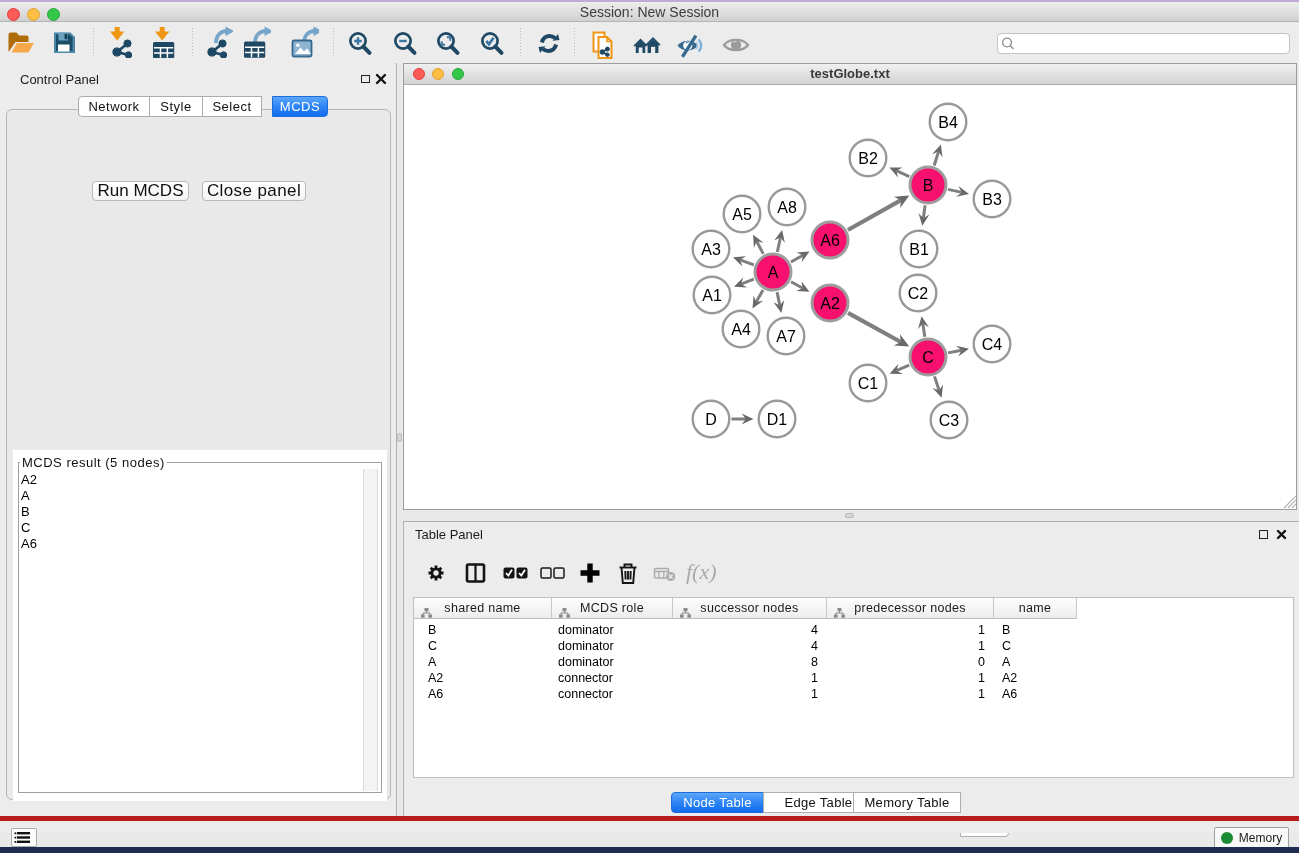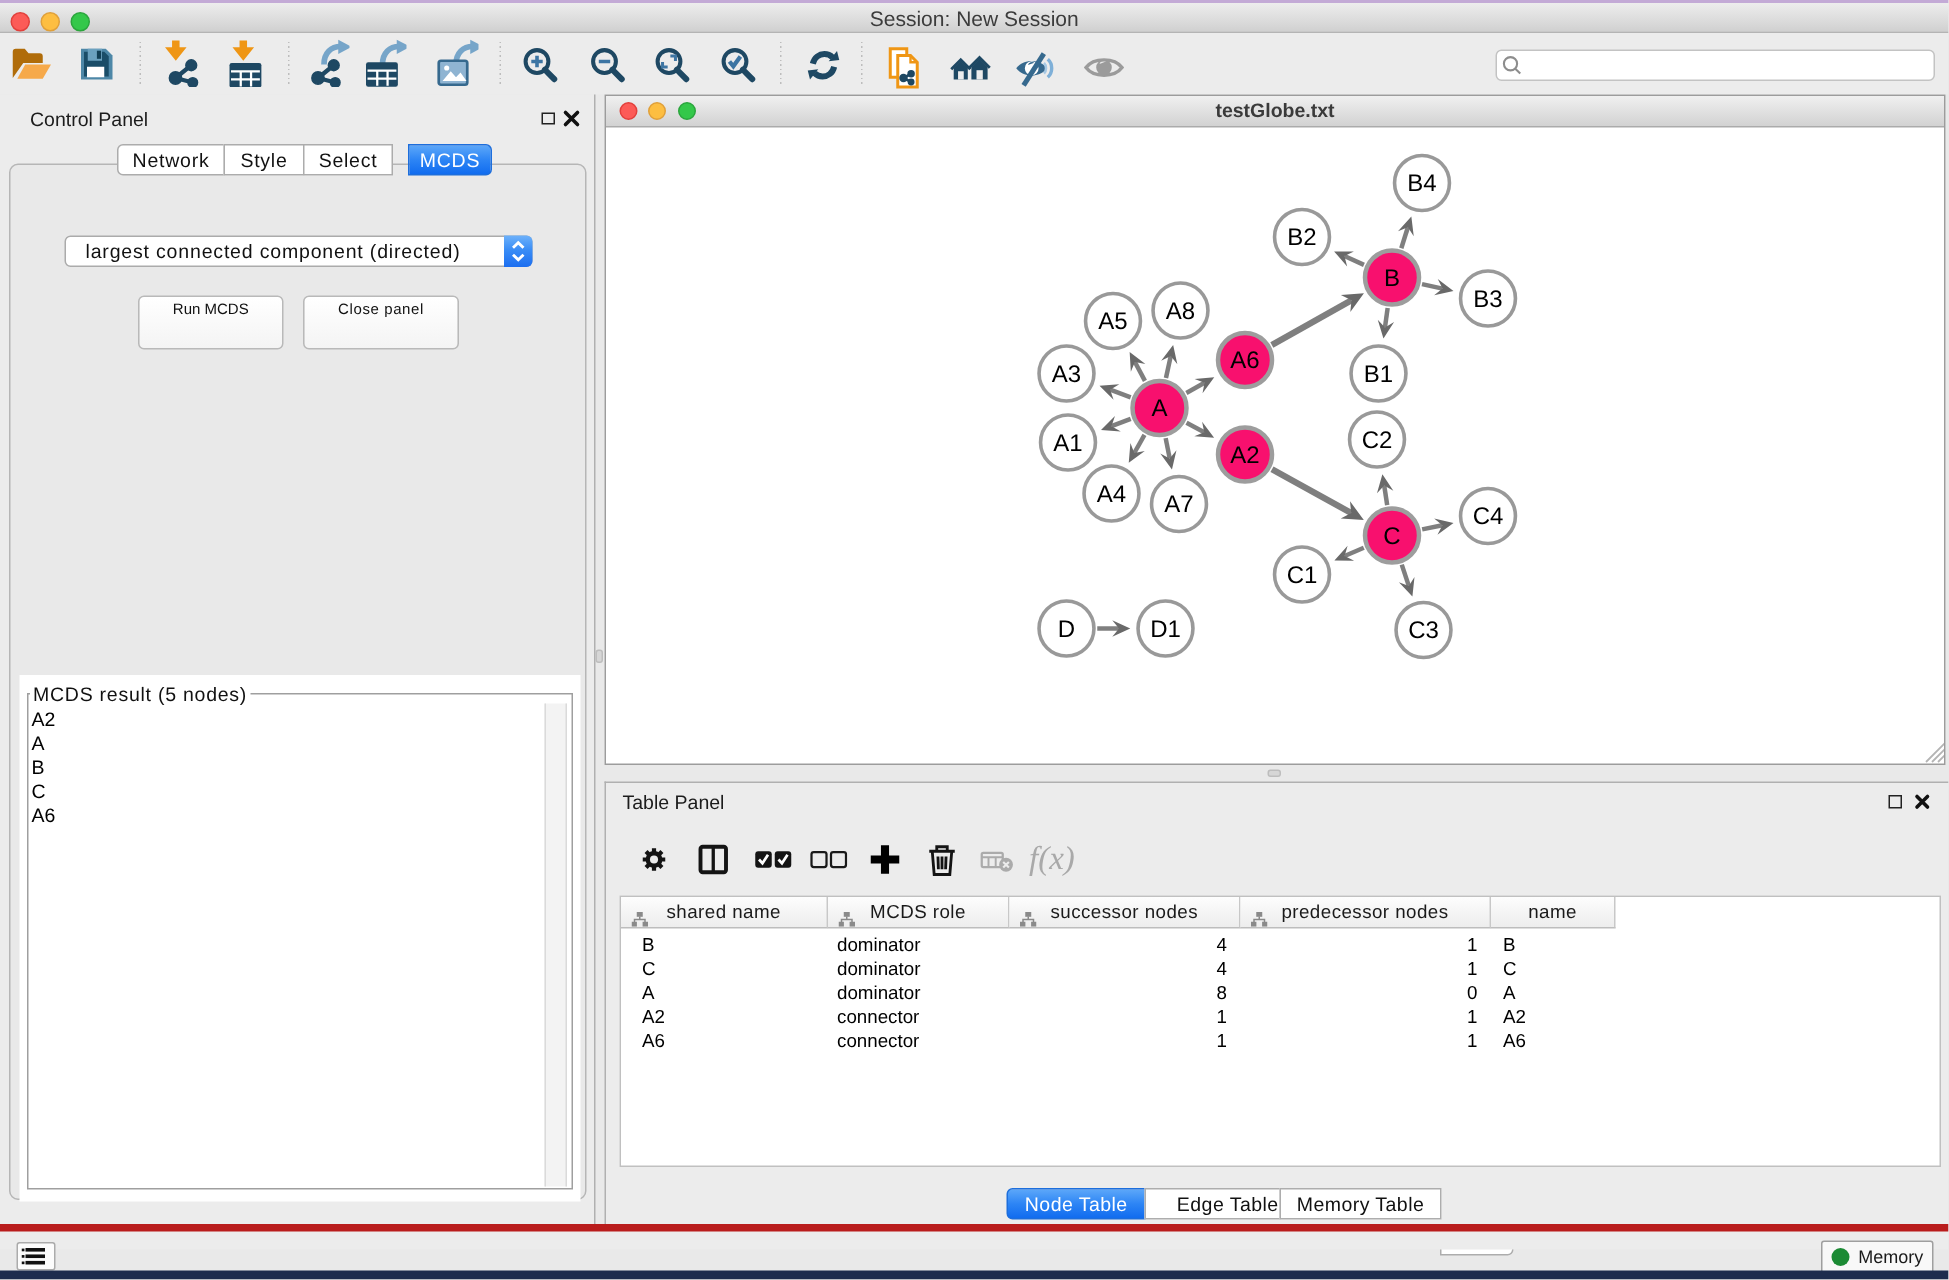--- a/index.html
+++ b/index.html
@@ -25,22 +25,22 @@
   .tab { position:absolute; top:0; height:21px; font-size:13px; letter-spacing:0.5px; text-align:center;
     line-height:20px; background:#fff; border:1px solid #acacac; color:#111; }
   #tabpanel { left:6px; top:46px; width:385px; height:691px; background:#e9e9e9;
     border:1px solid #b6b6b6; border-radius:6px; }
   #optlabel { top:71px; left:0; width:397px; text-align:center; font-size:13px; letter-spacing:0.8px; color:#111; }
   #selectbox { left:43px; top:94px; width:312px; height:21px; background:#fff;
     border:1px solid #ababab; border-radius:4px; font-size:13px; line-height:19px;
     padding-left:13px; letter-spacing:0.55px; color:#111; }
   #spinner { right:-1px; top:-1px; width:19px; height:21px; border-radius:0 4px 4px 0;
     background:linear-gradient(180deg,#6db1fa 0%,#3a8df6 45%,#1c6ef0 100%); }
-  .btn { position:absolute; top:134px; height:36px; background:linear-gradient(180deg,#ffffff,#f4f4f4);
-    border:1px solid #b9b9b9; border-radius:4px; font-size:10px; text-align:center;
+  .btn { position:absolute; top:118px; height:20px; background:linear-gradient(180deg,#ffffff,#f4f4f4);
+    border:1px solid #b9b9b9; border-radius:4px; font-size:17px; text-align:center;
     line-height:18px; color:#111; }
   #resultback { left:13px; top:387px; width:374px; height:351px; background:#fff; }
   #resultbox { left:18px; top:399px; width:364px; height:331px; border:1px solid #9f9f9f; }
   #resultlabel { left:20px; top:392px; background:#fff; padding:0 2px; font-size:13px; letter-spacing:0.5px; color:#111; }
   #resultlist { left:21px; top:409px; font-size:13px; color:#000; line-height:16px; }
   #scrolltrack { left:363px; top:406px; width:15px; height:322px; background:#f3f3f3;
     border-left:1px solid #dadada; border-right:1px solid #dadada; }
   #netwin { left:403px; top:63px; width:894px; height:447px; background:#fff;
     border:1px solid #9c9c9c; }
   #nw-title { left:0; top:0; width:100%; height:21px;
@@ -218,25 +218,20 @@
   <svg class="abs" style="left:375px;top:10px" width="12" height="12" viewBox="0 0 12 12">
       <path d="M2 2 L10 10 M10 2 L2 10" stroke="#111" stroke-width="2.4" stroke-linecap="round"></path>
     </svg>
   <div class="abs" id="cp-tabs">
     <div class="tab" style="left:0;width:72px;border-radius:4px 0 0 4px;">Network</div>
     <div class="tab" style="left:71px;width:54px;">Style</div>
     <div class="tab" style="left:124px;width:60px;">Select</div>
     <div class="tab" style="left:194px;width:56px;border-radius:0 4px 4px 0;border-color:#1d6edc;background:linear-gradient(180deg,#5ca7f9 0%,#2d85f5 50%,#116cef 100%);color:#fff;">MCDS</div>
   </div>
   <div class="abs" id="tabpanel"></div>
-  <div class="abs" id="selectbox">largest connected component (directed)
-    <div class="abs" id="spinner"><svg width="19" height="21" viewBox="0 0 19 21">
-          <path d="M6 8.2 L9.5 4.8 L13 8.2 M6 12.8 L9.5 16.2 L13 12.8" stroke="#fff" stroke-width="1.9" fill="none"></path>
-        </svg></div>
-  </div>
   <div class="btn" style="left:92px;width:97px;">Run MCDS</div>
   <div class="btn" style="left:202px;width:104px;letter-spacing:0.4px;">Close panel</div>
   <div class="abs" id="resultback"></div>
   <div class="abs" id="resultbox"></div>
   <div class="abs" id="resultlabel">MCDS result (5 nodes)</div>
   <div class="abs" id="scrolltrack"></div>
   <div class="abs" id="resultlist">A2<br>A<br>B<br>C<br>A6</div>
 </div>
 <div class="abs" style="left:397px;top:433px;width:5px;height:9px;background:#d6d6d6;border:1px solid #bdbdbd;border-radius:2px;"></div>
 <div class="abs" id="netwin">

